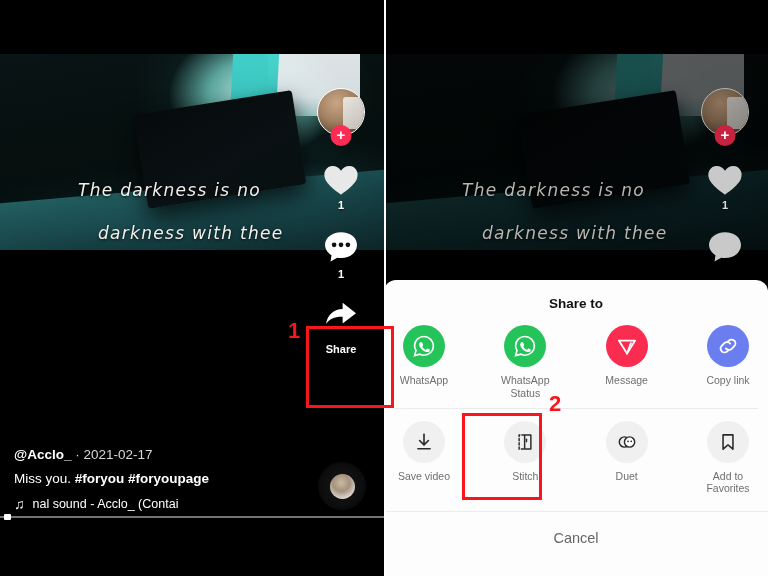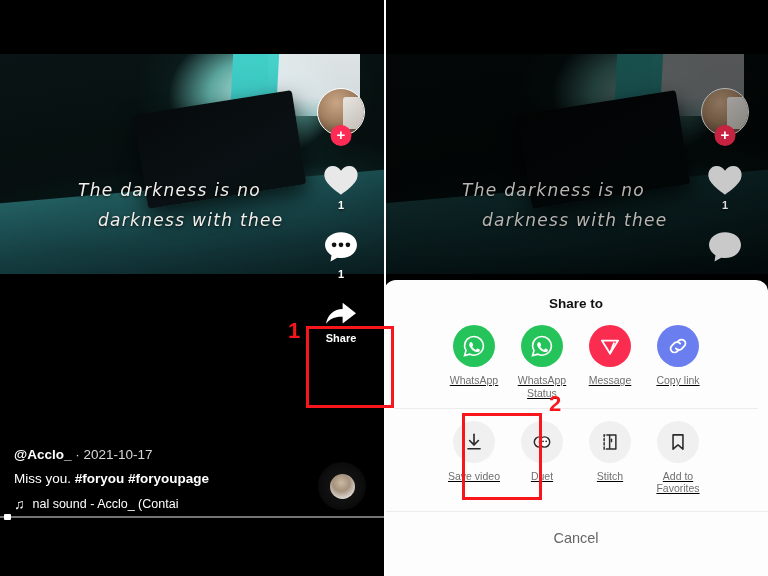--- a/index.html
+++ b/index.html
@@ -28,21 +28,21 @@
     left: 384px; top: 0;
     width: 2px; height: 576px;
     background: #ffffff;
     z-index: 60;
   }
 
   
   .video-frame {
     position: absolute;
     left: 0; top: 54px;
-    width: 384px; height: 220px;
+    width: 384px; height: 196px;
     overflow: hidden;
   }
   .video-bg {
     position: absolute; inset: 0;
     background:
       radial-gradient(ellipse 120px 90px at 255px 40px, rgba(200,245,240,0.95) 0%, rgba(120,215,205,0.75) 38%, rgba(25,70,72,0.15) 72%, rgba(0,0,0,0) 100%),
       radial-gradient(ellipse 150px 70px at 300px 150px, rgba(60,150,150,0.55) 0%, rgba(20,60,62,0.25) 60%, rgba(0,0,0,0) 100%),
       radial-gradient(ellipse 200px 60px at 150px 175px, rgba(28,78,80,0.75) 0%, rgba(10,35,38,0.35) 55%, rgba(0,0,0,0) 100%),
       linear-gradient(170deg, #0a1416 0%, #06100f 35%, #050b0c 100%);
   }
@@ -97,21 +97,21 @@
     position: absolute;
     color: #f3f0ec;
     font-family: "DejaVu Sans", sans-serif;
     font-size: 17px;
     letter-spacing: 1.3px;
     font-style: italic;
     text-shadow: 0 1px 3px rgba(0,0,0,0.8);
     white-space: nowrap;
   }
   .cap-1 { left: 78px; top: 126px; }
-  .cap-2 { left: 98px; top: 156px; }
+  .cap-2 { left: 98px; top: 169px; }
 
   
   .dim::before {
     content: "";
     position: absolute; inset: 0;
     background: rgba(0,0,0,0.62);
     z-index: 8;
   }
 
   
@@ -168,21 +168,21 @@
   .rail-count {
     color: #fff;
     font-size: 11px;
     margin-top: 3px;
     font-weight: 600;
     text-shadow: 0 1px 2px rgba(0,0,0,0.7);
   }
   .rail-label {
     color: #fff;
     font-size: 11px;
-    margin-top: 4px;
+    margin-top: 15px;
     font-weight: 700;
     text-shadow: 0 1px 2px rgba(0,0,0,0.7);
   }
   .icon-heart, .icon-comment, .icon-share { display: block; }
 
   
   .meta {
     position: absolute;
     left: 14px; bottom: 64px;
     width: 250px;
@@ -276,24 +276,23 @@
   .sheet-title {
     text-align: center;
     color: #111;
     font-size: 13.5px;
     font-weight: 700;
     padding-top: 16px;
     padding-bottom: 2px;
   }
   .row {
     display: flex;
-    justify-content: center;
+    justify-content: space-between;
     align-items: flex-start;
     padding: 10px 6px 0 6px;
-    text-decoration: underline;
   }
   .row-1 { padding-top: 12px; padding-bottom: 8px; }
   .row-2 { padding-top: 12px; padding-bottom: 6px; }
   .sheet-item {
     width: 68px;
     display: flex;
     flex-direction: column;
     align-items: center;
     gap: 7px;
   }
@@ -401,21 +400,21 @@
           <path d="M2 19c1.2-7.2 6-10.6 12.2-10.9V3.4L24 11.1l-9.8 7.6v-4.9C8.6 13.6 4.6 15.3 2 19z" fill="#ffffff"></path>
         </svg>
         <div class="rail-label">Share</div>
       </div>
     </div>
 
     <div class="meta">
       <div class="meta-user">
         <span>@Acclo_</span>
         <span class="date">·</span>
-        <span class="date">2021-10-17</span>
+        <span class="date">2021-02-17</span>
       </div>
       <div class="meta-desc">
         <span>Miss you. </span><span class="tag">#foryou</span> <span class="tag">#foryoupage</span>
       </div>
       <div class="meta-music">
         <span class="music-note">♫</span>
         <span>nal sound - Acclo_ (Contai</span>
       </div>
     </div>
 
@@ -524,43 +523,43 @@
               <path d="M7.2 10.4L12 15.2l4.8-4.8" fill="none" stroke="#2b2b2b" stroke-width="1.8" stroke-linecap="round" stroke-linejoin="round"></path>
               <path d="M5.4 19.4h13.2" fill="none" stroke="#2b2b2b" stroke-width="1.8" stroke-linecap="round"></path>
             </svg>
           </div>
           <div class="sheet-label">Save video</div>
         </div>
 
         <div class="sheet-item">
           <div class="circ circ-grey">
             <svg width="22" height="22" viewBox="0 0 24 24">
+              <path d="M11 4.4H5.6v15.2H11" fill="none" stroke="#2b2b2b" stroke-width="1.6" stroke-dasharray="2.4 2.2" stroke-linecap="round"></path>
+              <path d="M11.6 4.4h6.8v15.2h-6.8z" fill="none" stroke="#2b2b2b" stroke-width="1.6" stroke-linejoin="round"></path>
+              <path d="M13.6 9v2.6" fill="none" stroke="#2b2b2b" stroke-width="1.6" stroke-linecap="round"></path>
+            </svg>
+          </div>
+          <div class="sheet-label">Stitch</div>
+        </div>
+
+        <div class="sheet-item">
+          <div class="circ circ-grey">
+            <svg width="22" height="22" viewBox="0 0 24 24">
               <circle cx="9.2" cy="12" r="5.6" fill="none" stroke="#2b2b2b" stroke-width="1.6"></circle>
               <circle cx="14.8" cy="12" r="5.6" fill="#fff" stroke="#2b2b2b" stroke-width="1.6"></circle>
               <circle cx="13.1" cy="11.3" r="1.0" fill="#2b2b2b"></circle>
               <circle cx="16.6" cy="11.3" r="1.0" fill="#2b2b2b"></circle>
             </svg>
           </div>
           <div class="sheet-label">Duet</div>
         </div>
 
         <div class="sheet-item">
           <div class="circ circ-grey">
             <svg width="22" height="22" viewBox="0 0 24 24">
-              <path d="M11 4.4H5.6v15.2H11" fill="none" stroke="#2b2b2b" stroke-width="1.6" stroke-dasharray="2.4 2.2" stroke-linecap="round"></path>
-              <path d="M11.6 4.4h6.8v15.2h-6.8z" fill="none" stroke="#2b2b2b" stroke-width="1.6" stroke-linejoin="round"></path>
-              <path d="M13.6 9v2.6" fill="none" stroke="#2b2b2b" stroke-width="1.6" stroke-linecap="round"></path>
-            </svg>
-          </div>
-          <div class="sheet-label">Stitch</div>
-        </div>
-
-        <div class="sheet-item">
-          <div class="circ circ-grey">
-            <svg width="22" height="22" viewBox="0 0 24 24">
               <path d="M6.6 4.2h10.8v15.6L12 15.2l-5.4 4.6z" fill="none" stroke="#2b2b2b" stroke-width="1.7" stroke-linejoin="round"></path>
             </svg>
           </div>
           <div class="sheet-label" style="white-space:pre-line;">Add to
 Favorites</div>
         </div>
       </div>
 
       <div class="sheet-sep2"></div>
       <div class="cancel">Cancel</div>

